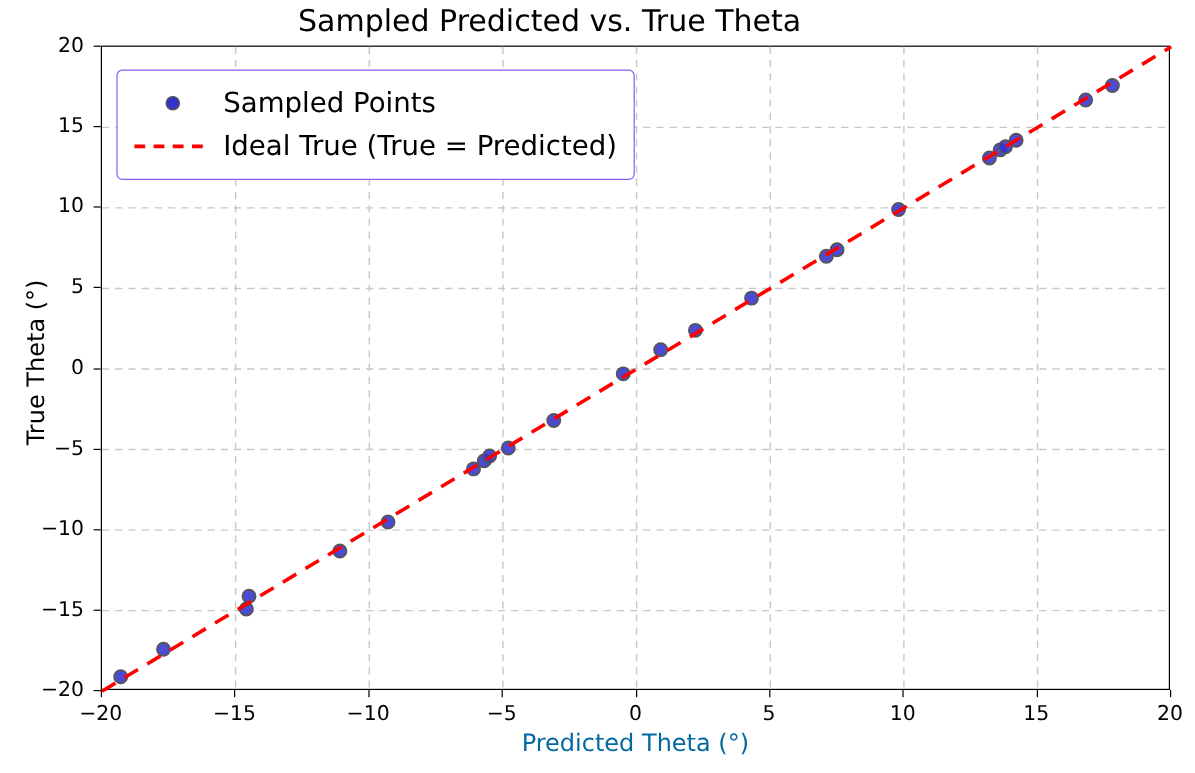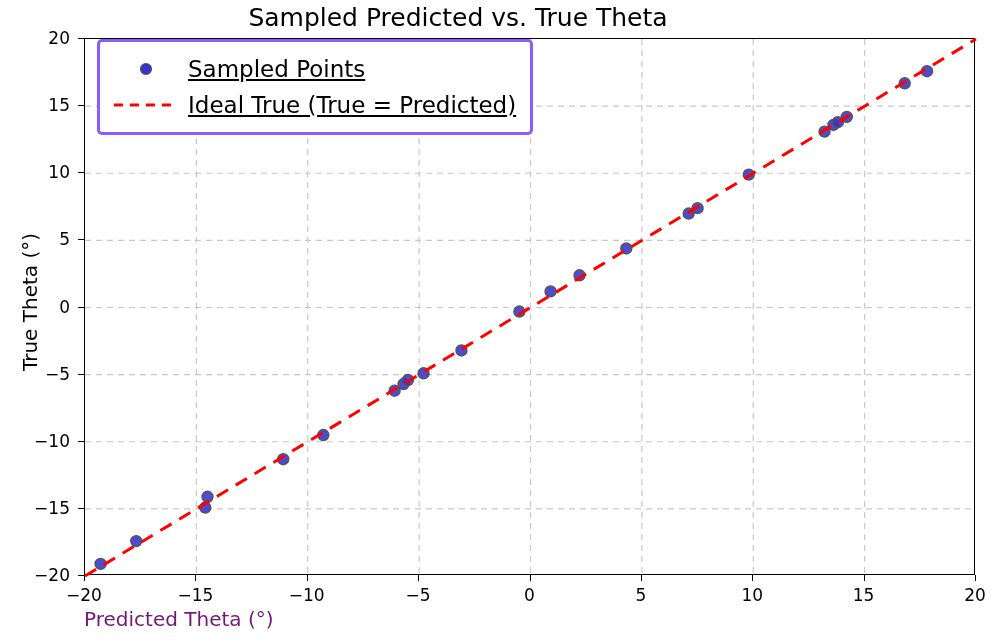--- a/index.html
+++ b/index.html
@@ -73,44 +73,44 @@
     position: absolute;
     height: 0;
     border-top: 1.4px solid #000000;
     width: 6px;
   }
   #xlabel {
     position: absolute;
     left: 84px;
     top: 607px;
     width: 891px;
+    text-align: center;
     font-size: 20px;
-    color: #701a75;
+    color: #0369a1;
   }
   #ylabel {
     position: absolute;
     left: -120px;
     top: 290px;
     width: 300px;
     text-align: center;
     font-size: 20px;
     color: #000000;
     transform: rotate(-90deg);
     transform-origin: center center;
   }
   #legend {
     position: absolute;
     left: 12px;
-    top: 0;
-    background: #ffffff;
-    border: 3px solid #8b5cf6;
+    top: 19px;
+    background: #ffffff;
+    border: 1px solid #8b5cf6;
     border-radius: 5px;
     padding: 9px 14px 9px 10px;
     box-sizing: border-box;
-    text-decoration: underline;
   }
   .legend-row {
     display: flex;
     align-items: center;
     height: 36px;
   }
   .legend-key {
     width: 72px;
     display: flex;
     align-items: center;

